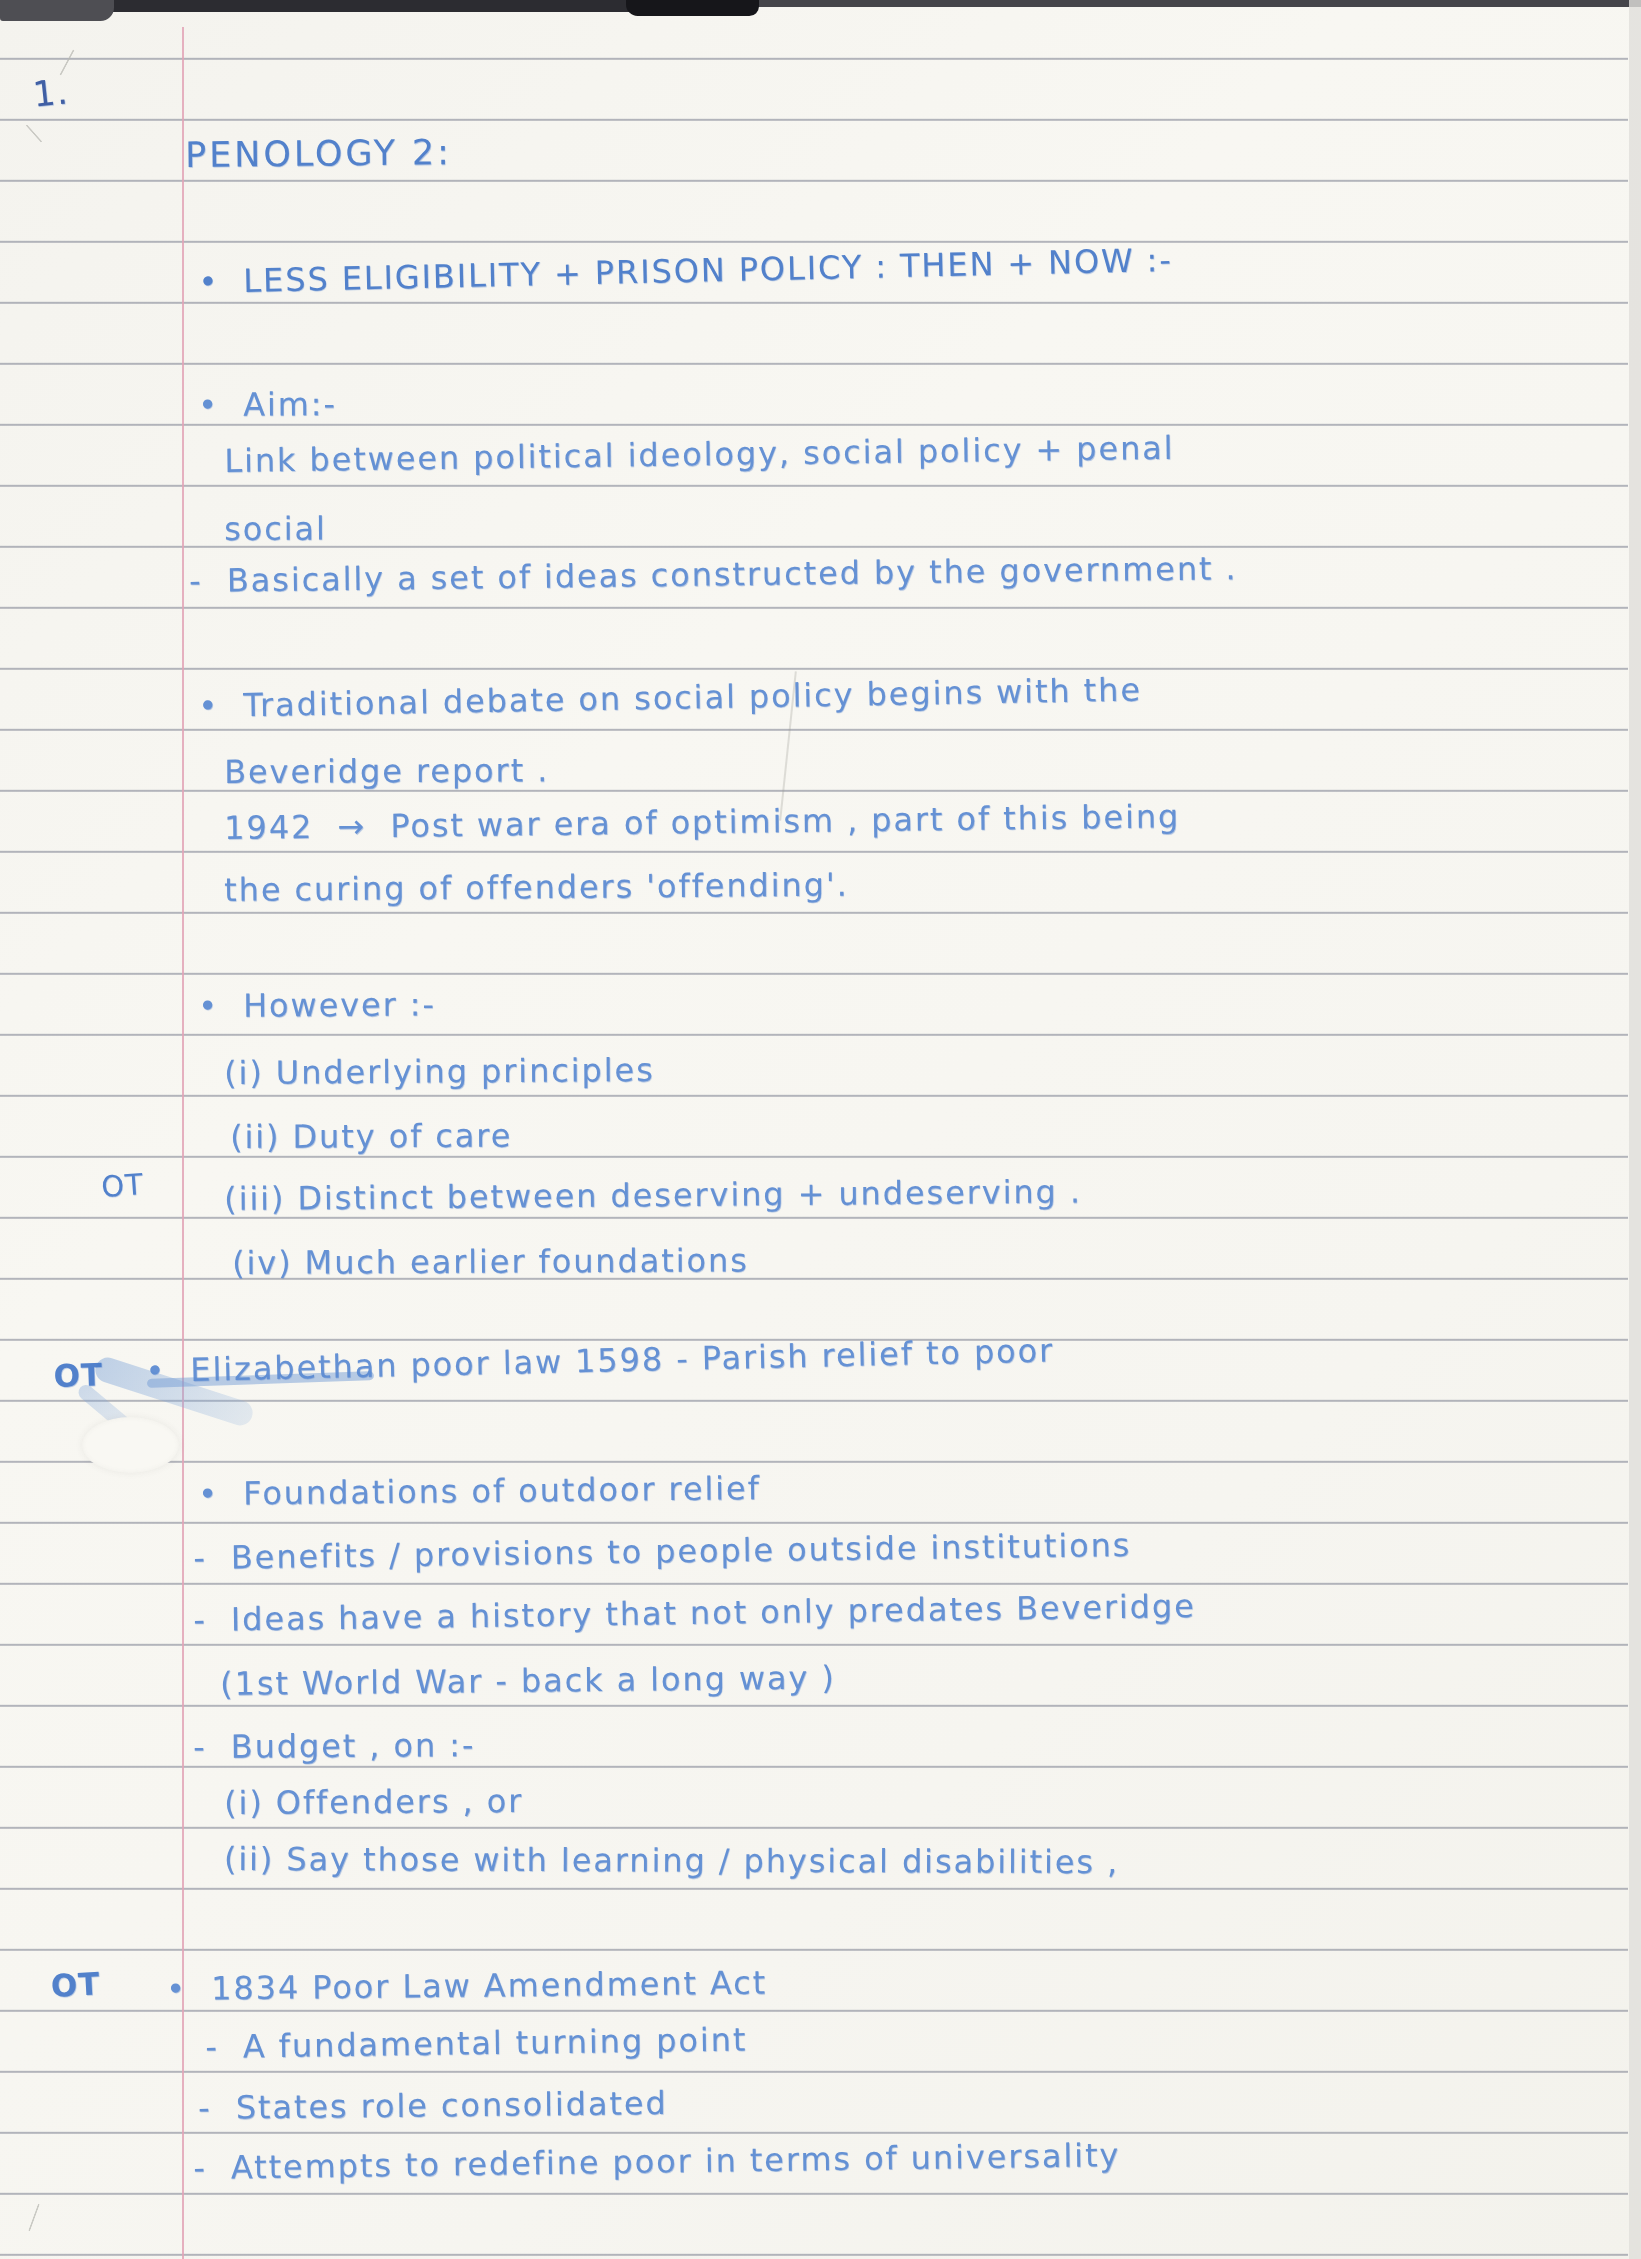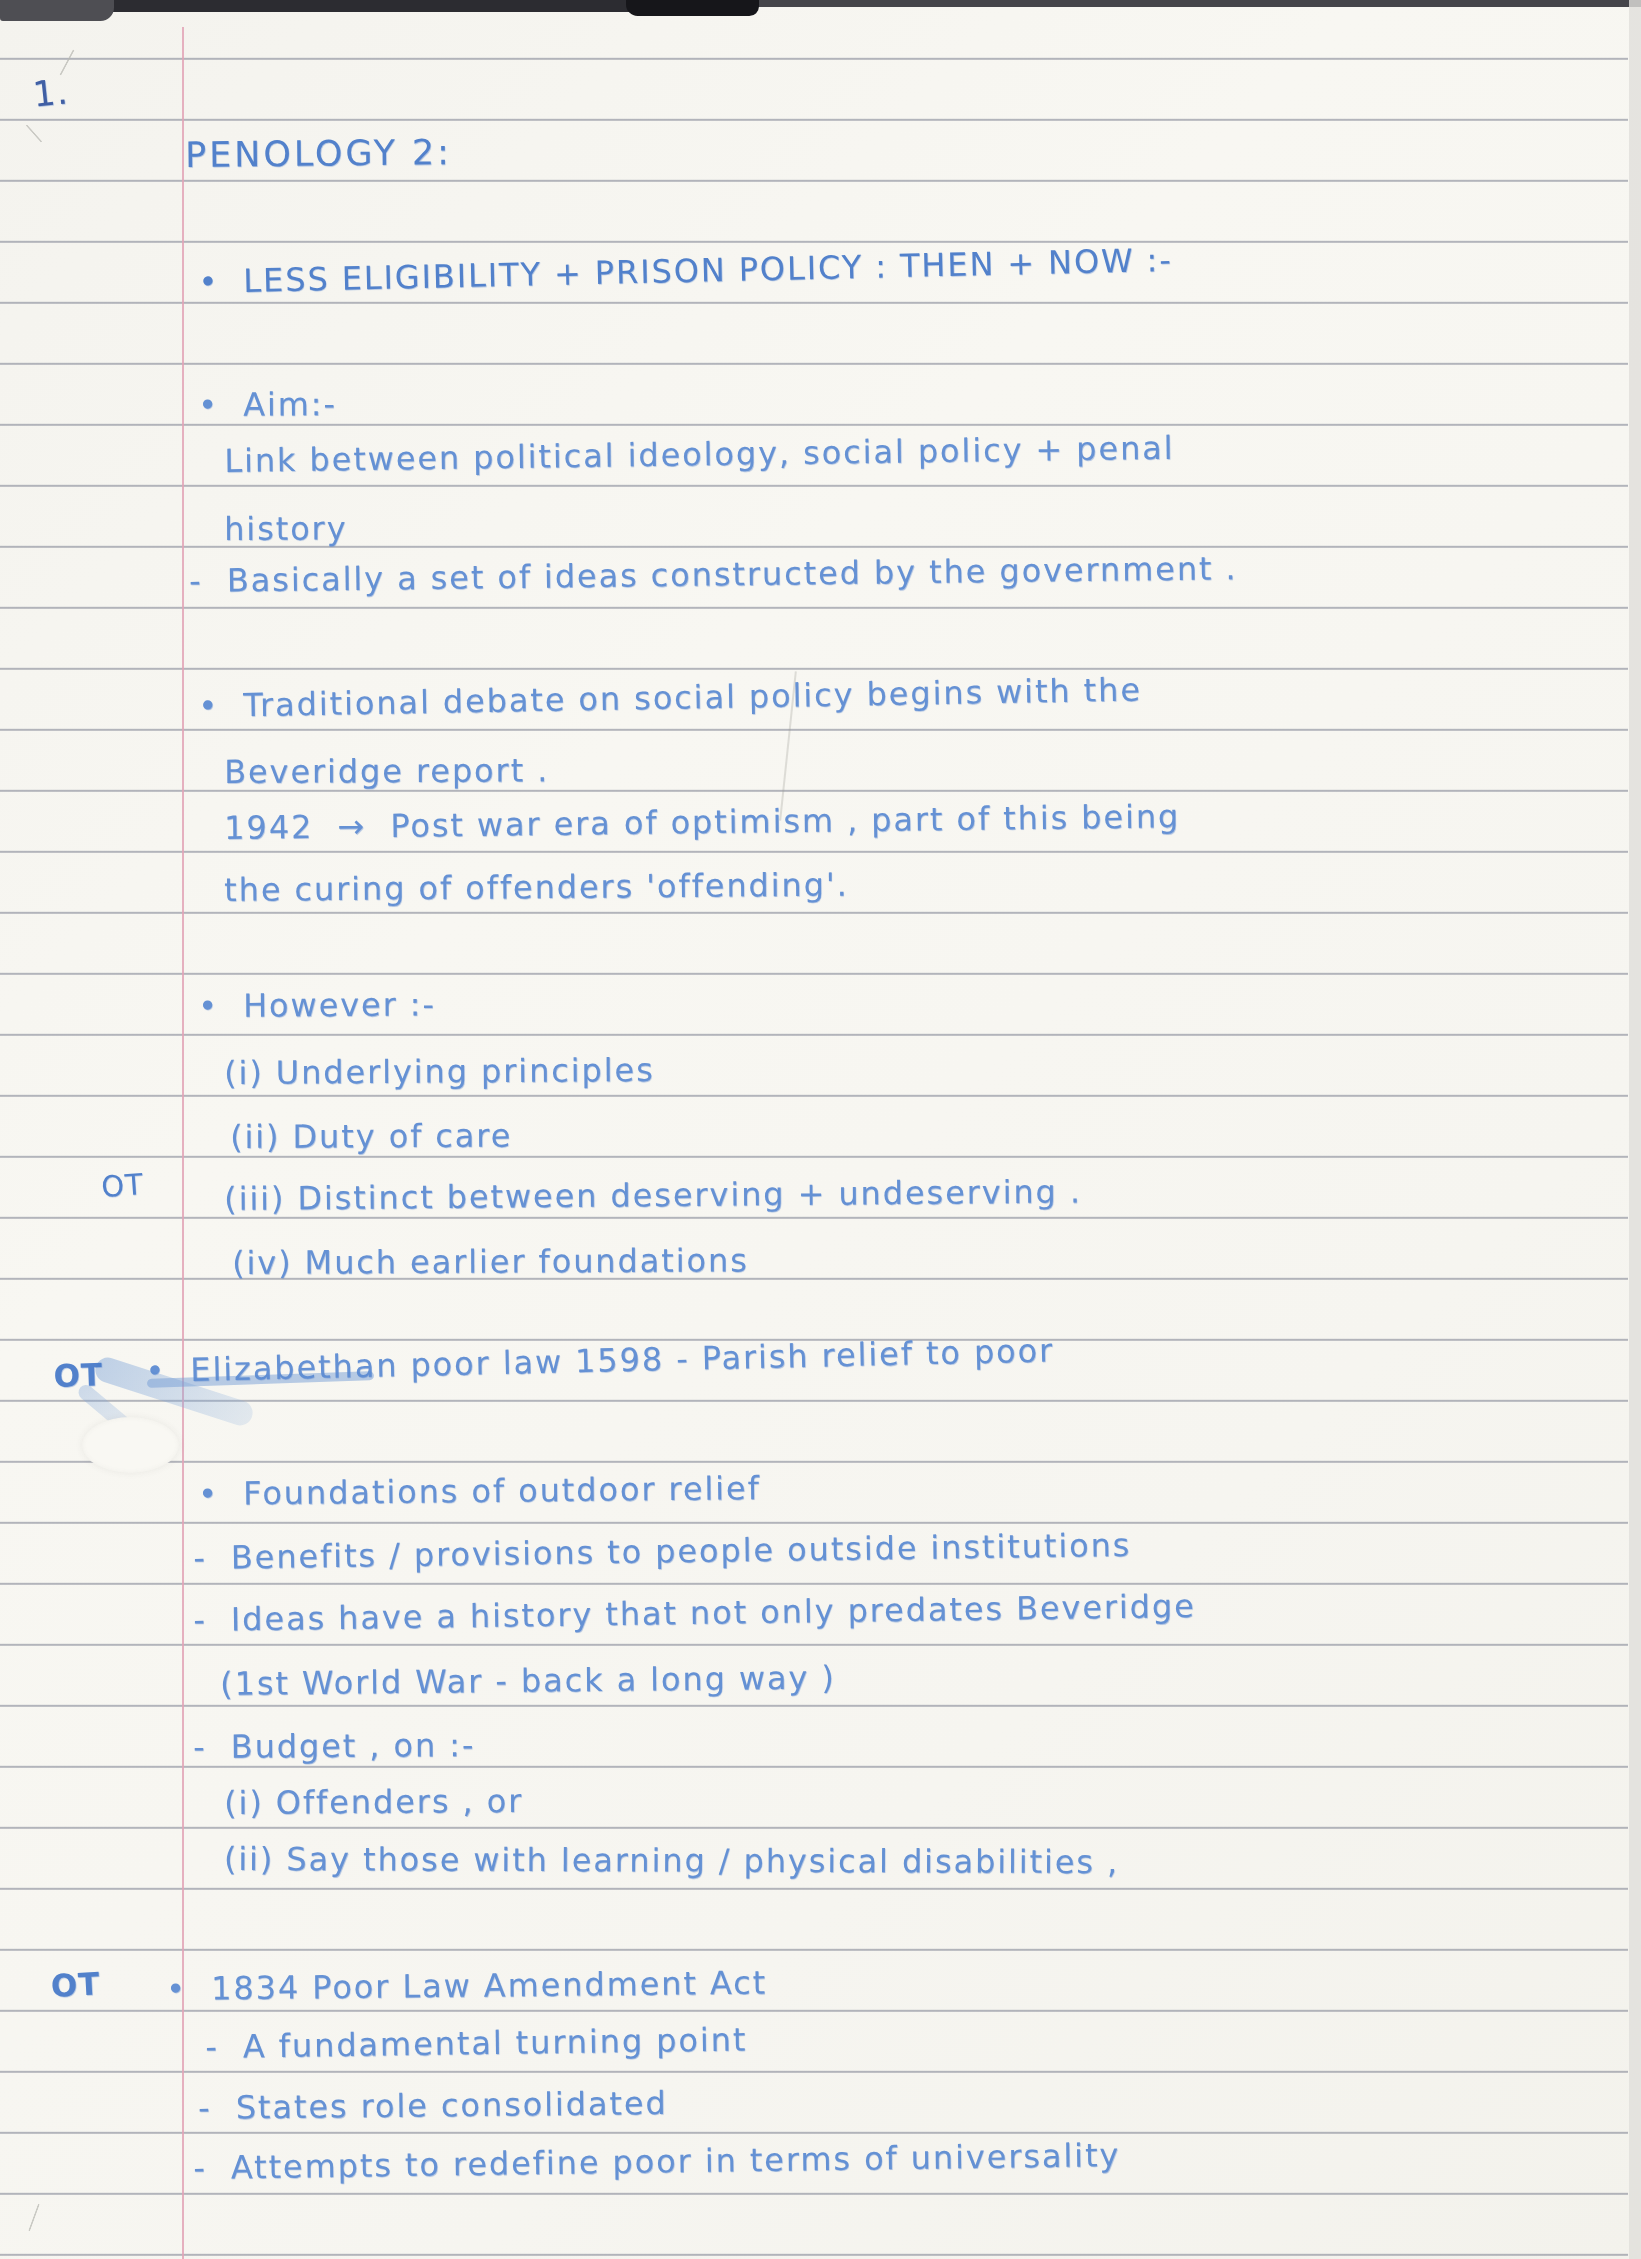--- a/index.html
+++ b/index.html
@@ -91,21 +91,21 @@
 
   <div class="hand title strong" style="left:185px;top:135px;transform:rotate(-0.6deg);">PENOLOGY 2:</div>
 
   <div class="hand margin-mark" style="left:100px;top:1170px;transform:rotate(-4deg);">OT</div>
   <div class="hand margin-mark mark-filled" style="left:53px;top:1358px;transform:rotate(-2deg);">OT</div>
   <div class="hand margin-mark mark-filled" style="left:50px;top:1968px;transform:rotate(-3deg);">OT</div>
 
   <div class="hand strong" style="left:198px;top:263px;transform:rotate(-1.3deg);">•  LESS ELIGIBILITY + PRISON POLICY : THEN + NOW :-</div>
   <div class="hand" style="left:198px;top:386px;transform:rotate(-0.4deg);">•  Aim:-</div>
   <div class="hand" style="left:224px;top:442px;transform:rotate(-0.8deg);">Link between political ideology, social policy + penal</div>
-  <div class="hand" style="left:224px;top:510px;transform:rotate(-0.3deg);">history</div>
+  <div class="hand" style="left:224px;top:510px;transform:rotate(-0.3deg);">social</div>
   <div class="hand" style="left:189px;top:562px;transform:rotate(-0.7deg);">-  Basically a set of ideas constructed by the government .</div>
   <div class="hand" style="left:198px;top:687px;transform:rotate(-1deg);">•  Traditional debate on social policy begins with the</div>
   <div class="hand" style="left:224px;top:753px;transform:rotate(-0.3deg);">Beveridge report .</div>
   <div class="hand" style="left:224px;top:809px;transform:rotate(-0.7deg);">1942  →  Post war era of optimism , part of this being</div>
   <div class="hand" style="left:224px;top:871px;transform:rotate(-0.5deg);">the curing of offenders 'offending'.</div>
   <div class="hand" style="left:198px;top:987px;transform:rotate(-0.4deg);">•  However :-</div>
   <div class="hand" style="left:224px;top:1054px;transform:rotate(-0.4deg);">(i) Underlying principles</div>
   <div class="hand" style="left:230px;top:1118px;transform:rotate(-0.3deg);">(ii) Duty of care</div>
   <div class="hand" style="left:224px;top:1180px;transform:rotate(-0.5deg);">(iii) Distinct between deserving + undeserving .</div>
   <div class="hand" style="left:232px;top:1244px;transform:rotate(-0.3deg);">(iv) Much earlier foundations</div>

